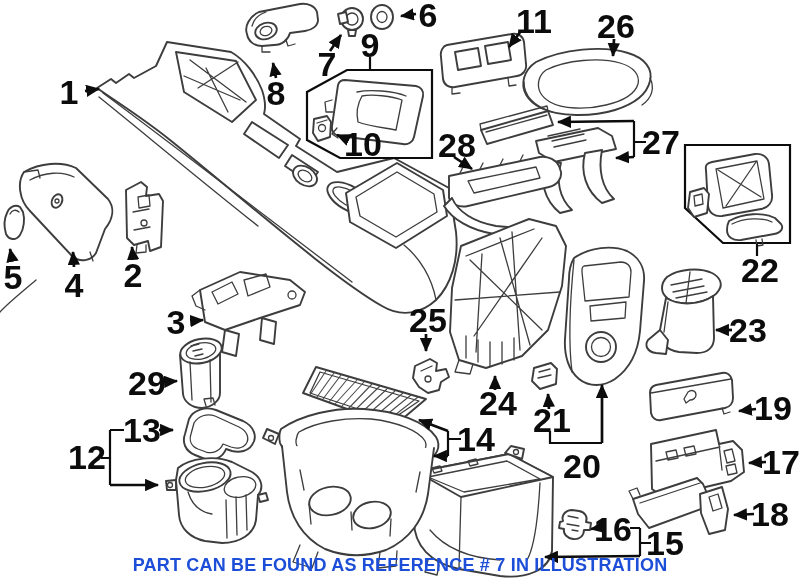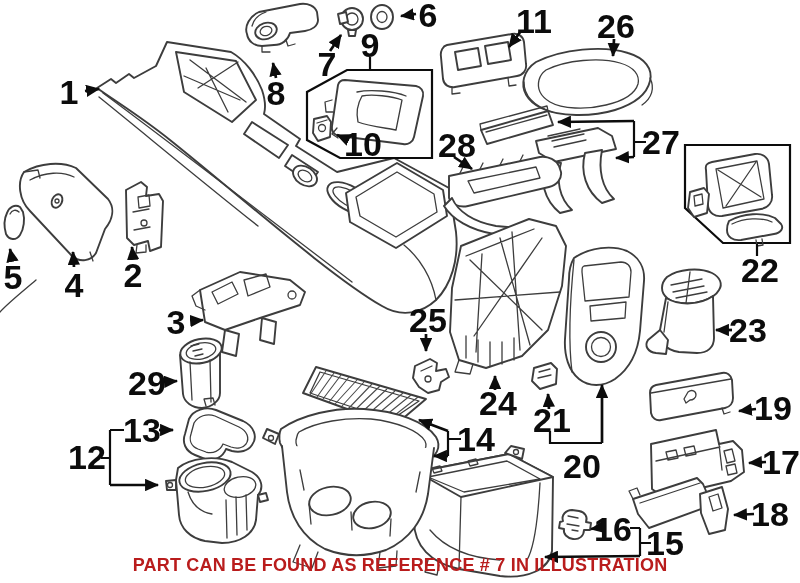--- a/index.html
+++ b/index.html
@@ -9,21 +9,21 @@
   
   .p{fill:#ffffff;stroke:#3d3d3d;stroke-width:1.9;stroke-linejoin:round;stroke-linecap:round;}
   .d{fill:none;stroke:#3d3d3d;stroke-width:1.3;stroke-linejoin:round;stroke-linecap:round;}
   .h{stroke:#4a4a4a;stroke-width:1.1;}
   
   .a{fill:none;stroke:#0c0c0c;stroke-width:2.7;stroke-linejoin:round;stroke-linecap:butt;}
   .b{fill:none;stroke:#0c0c0c;stroke-width:2.2;stroke-linejoin:miter;}
   .lbl{font-family:"Liberation Sans",sans-serif;font-weight:700;font-size:34px;
        fill:#0c0c0c;text-anchor:middle;}
   .caption{position:absolute;left:0;right:0;top:555px;text-align:center;
-           font-weight:700;font-size:18px;letter-spacing:.2px;color:#b91c1c;
+           font-weight:700;font-size:18px;letter-spacing:.2px;color:#1d4ed8;
            font-family:"Liberation Sans",sans-serif;}
 </style>
 </head>
 <body>
 
 <div class="stage">
 <svg width="800" height="583" viewBox="0 0 800 583">
   <defs>
     <marker id="ah" markerWidth="5.4" markerHeight="4.6" refX="4.8" refY="2.3" orient="auto">
       <path d="M0,0 L5.2,2.3 L0,4.6 Z" fill="#0c0c0c"></path>

